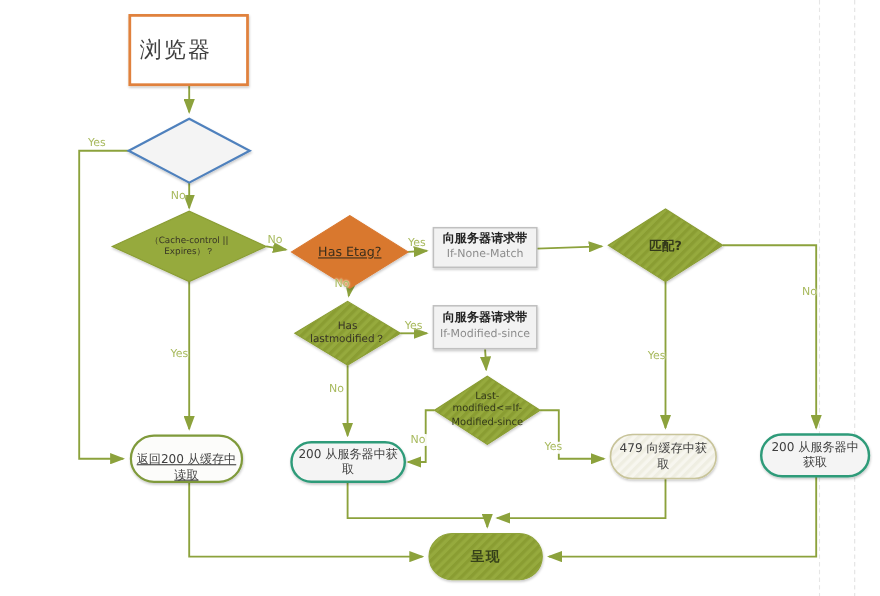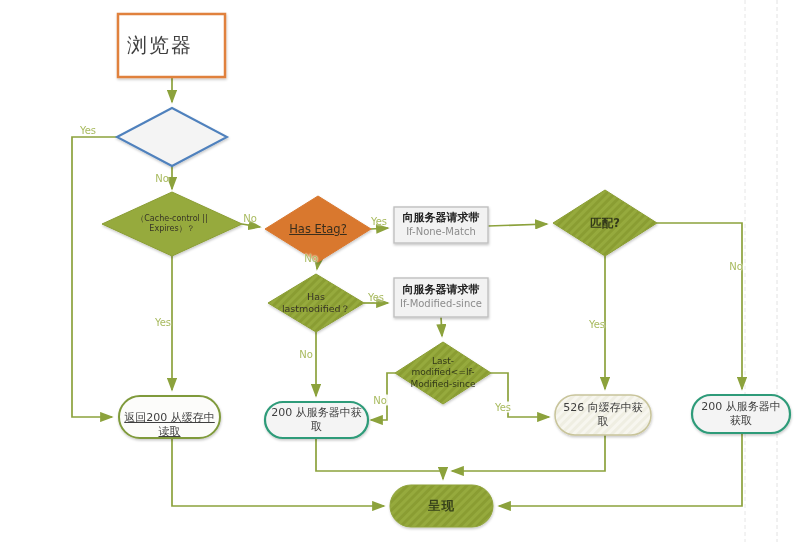--- a/index.html
+++ b/index.html
@@ -115,21 +115,21 @@
   <div class="txt" style="left:395px;top:342px;width:96px;height:62px;font-size:9px;">
     <div class="t-olive-dark">Last-</div>
     <div class="t-olive-dark">modified&lt;=If-</div>
     <div class="t-olive-dark">Modified-since</div>
   </div>
 
   <div class="txt t-stadium" style="left:123px;top:396px;width:93px;height:58px;text-decoration:underline;">返回200 从缓存中读取</div>
 
   <div class="txt t-stadium" style="left:270px;top:402px;width:93px;height:36px;">200 从服务器中获取</div>
 
-  <div class="txt t-stadium" style="left:558px;top:395px;width:90px;height:40px;">526 向缓存中获取</div>
+  <div class="txt t-stadium" style="left:558px;top:395px;width:90px;height:40px;">479 向缓存中获取</div>
 
   <div class="txt t-stadium" style="left:697px;top:395px;width:88px;height:38px;">200 从服务器中获取</div>
 
   <div class="txt" style="left:390px;top:485px;width:103px;height:42px;font-size:12.5px;color:#36411a;font-weight:600;letter-spacing:1px;">呈现</div>
 
   <div class="edge-label" style="left:88px;top:130px;">Yes</div>
   <div class="edge-label" style="left:162px;top:178px;">No</div>
   <div class="edge-label" style="left:250px;top:218px;">No</div>
   <div class="edge-label" style="left:163px;top:322px;">Yes</div>
   <div class="edge-label" style="left:379px;top:221px;">Yes</div>

